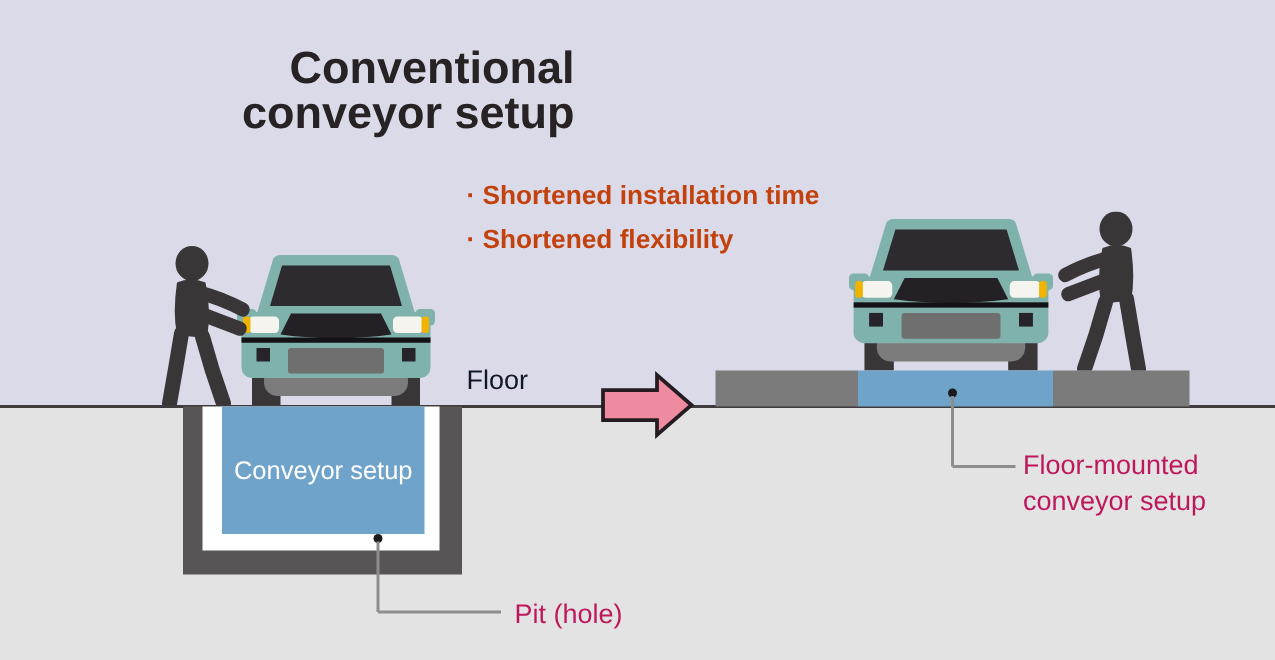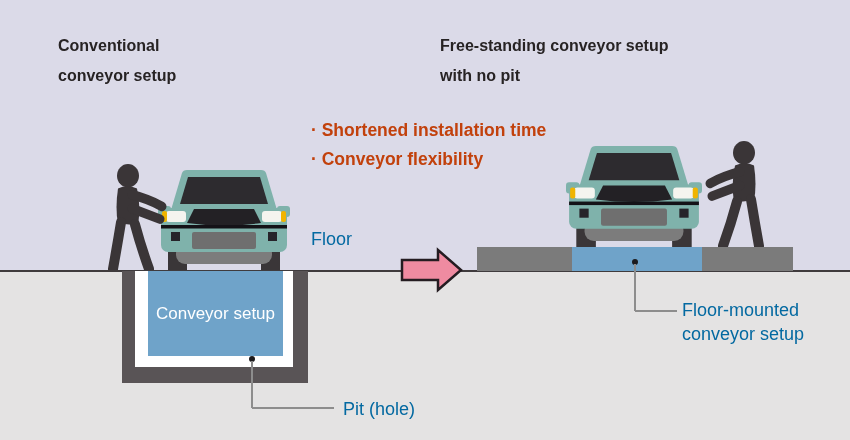--- a/index.html
+++ b/index.html
@@ -5,31 +5,31 @@
   * { margin:0; padding:0; box-sizing:border-box; }
   body { background:#fff; }
   .canvas {
     position:relative; width:850px; height:440px;
     background:#dbdae8; overflow:hidden;
     font-family:"Liberation Sans", sans-serif;
   }
   .ground   { position:absolute; left:0; top:272px; width:850px; height:168px; background:#e4e3e3; }
   .floor-line { position:absolute; left:0; top:270px; width:850px; height:2px; background:#3f3b3d; }
 
-  .title { position:absolute; top:31px; font-size:16px; font-weight:bold; line-height:30px;
-           color:#272324; text-align:left; }
+  .title { position:absolute; top:31px; font-size:30px; font-weight:bold; line-height:30px;
+           color:#272324; text-align:right; }
   .title-left  { left:58px;  width:325px; }
   .title-right { left:440px; width:390px; }
 
   .benefits { position:absolute; left:311px; top:116px; color:#c2410c;
               font-size:17.5px; font-weight:bold; line-height:28.5px; white-space:nowrap; }
   .benefits .indent { padding-left:11px; }
 
-  .label { position:absolute; font-size:18px; color:#0369a1; white-space:nowrap; }
-  .floor-label { left:311px; top:229px; color:#0369a1; }
+  .label { position:absolute; font-size:18px; color:#be185d; white-space:nowrap; }
+  .floor-label { left:311px; top:243px; color:#0f172a; }
   .pit-label   { left:343px; top:399px; }
   .fm-label    { left:682px; top:299px; line-height:23.5px; }
 
   
   .pit-frame { position:absolute; left:122px; top:271px; width:186px; height:112px; background:#595456; }
   .pit-inner { position:absolute; left:135px; top:271px; width:158px; height:96px;  background:#ffffff; }
   .pit-conveyor { position:absolute; left:148px; top:271px; width:135px; height:85px; background:#6fa3c9;
                   display:flex; align-items:center; justify-content:center;
                   color:#ffffff; font-size:17px; white-space:nowrap; }
 
@@ -141,25 +141,21 @@
       <path d="M24,42 Q38,47 52,52" fill="none" stroke-width="9"></path>
       <path d="M13,55 Q9,78 5,99" fill="none" stroke-width="10"></path>
       <path d="M27,57 Q33,78 41,99" fill="none" stroke-width="10"></path>
     </g>
   </svg>
 
   <div class="title title-left">
     <div>Conventional</div>
     <div>conveyor setup</div>
   </div>
-  <div class="title title-right">
-    <div>Free-standing conveyor setup</div>
-    <div>with no pit</div>
-  </div>
 
   <div class="benefits">
     <div>· Shortened installation time</div>
-    <div>· Conveyor flexibility</div>
+    <div>· Shortened flexibility</div>
   </div>
 
   <div class="label floor-label">Floor</div>
 
 </div>
 
 </body></html>

